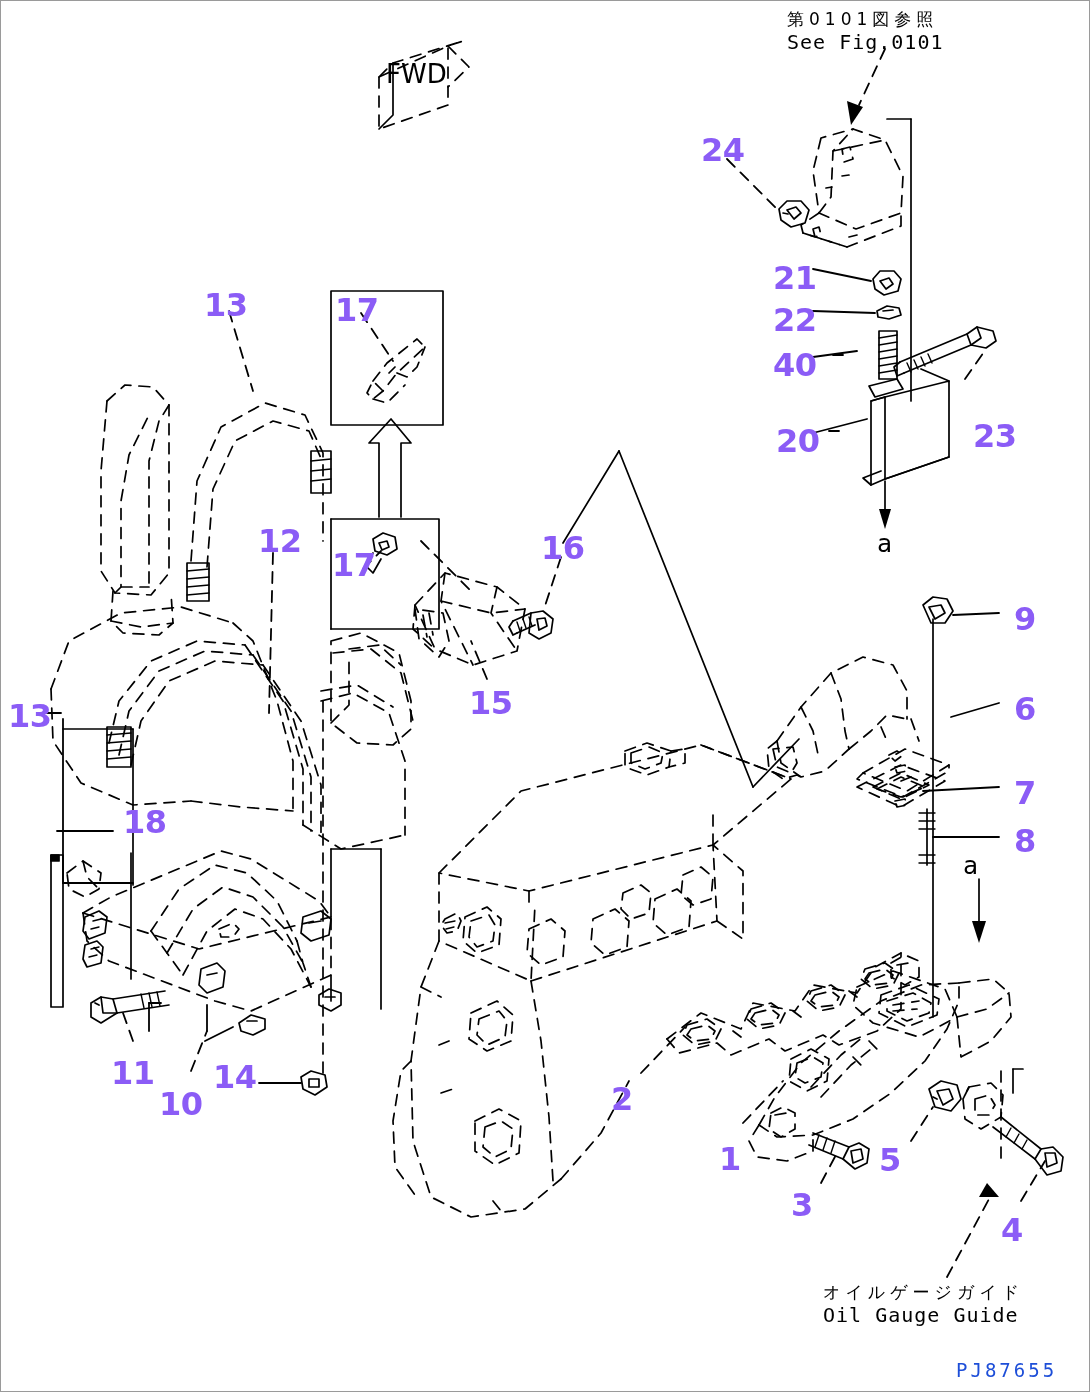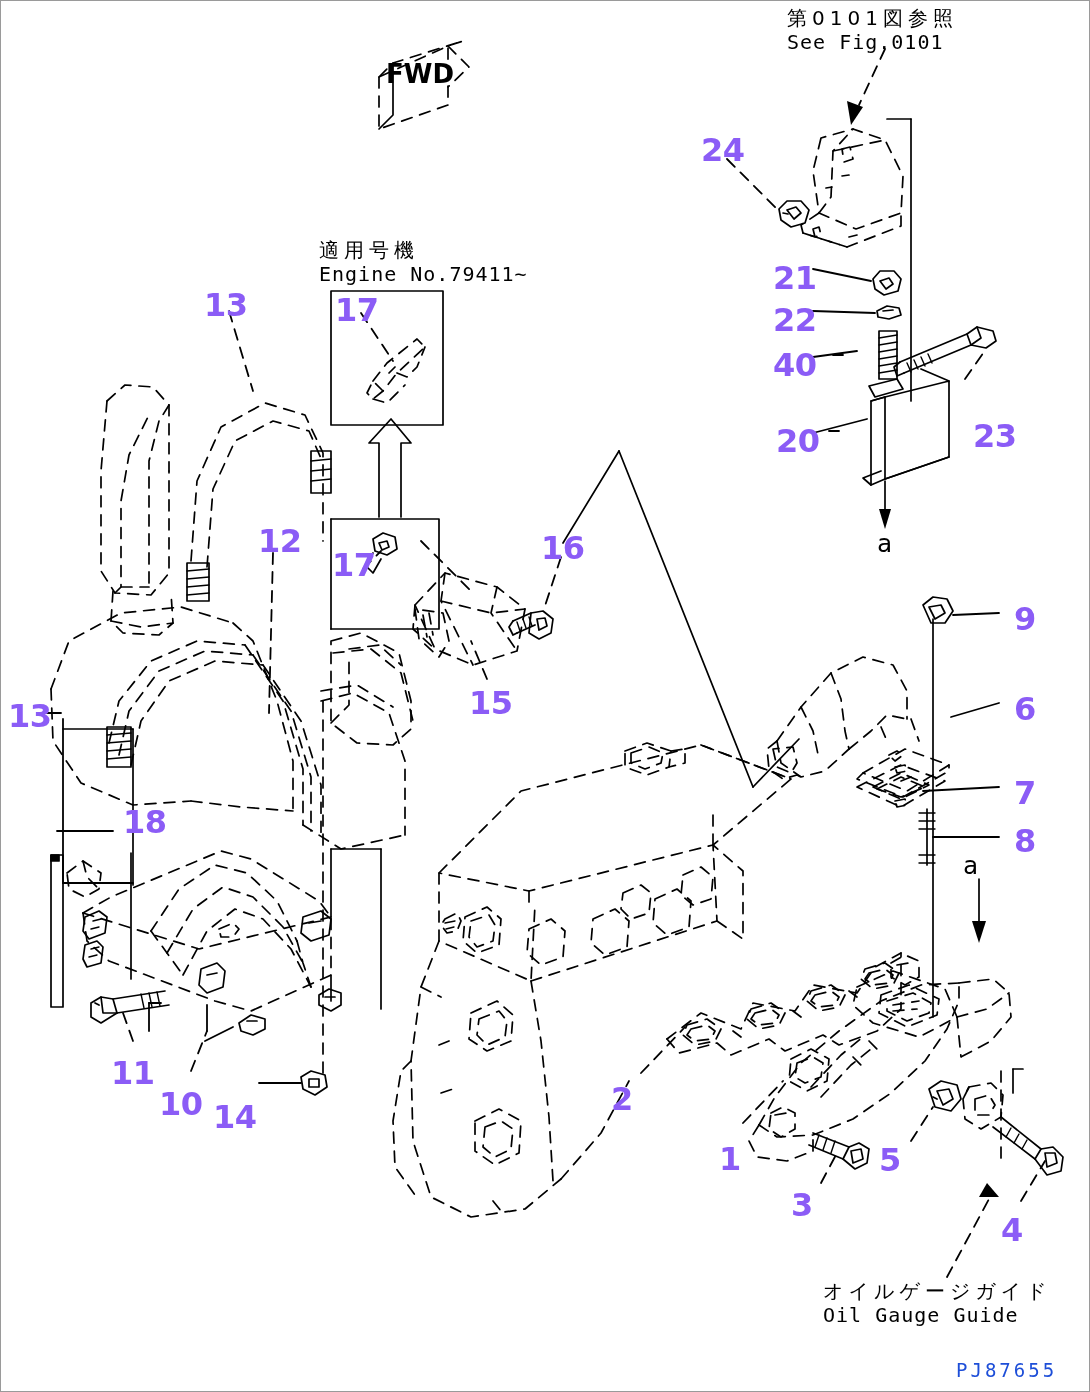--- a/index.html
+++ b/index.html
@@ -30,30 +30,30 @@
   }
   .lbl{
     position:absolute;
     color:#000000;
     font-family:"DejaVu Sans Mono", monospace;
     font-size:20px;
     line-height:1.22;
     white-space:nowrap;
     letter-spacing:1px;
   }
-  .lbl .jp{font-family:"DejaVu Sans", sans-serif;letter-spacing:5px;font-size:20px;}
+  .lbl .jp{font-family:"DejaVu Sans", sans-serif;letter-spacing:5px;font-size:17px;}
   .amark{
     position:absolute;color:#000;
     font-family:"DejaVu Sans Mono", monospace;
     font-size:25px;font-weight:normal;
   }
   .fwd{
     position:absolute;color:#000;
     font-family:"DejaVu Sans", sans-serif;
-    font-size:26px;font-weight:bold;
+    font-size:26px;font-weight:normal;
   }
   .pno{
     position:absolute;
     color:#1d4ed8;
     font-family:"DejaVu Sans Mono", monospace;
     font-size:19px;
     letter-spacing:3px;
   }
 </style>
 </head>
@@ -503,24 +503,20 @@
 
   </svg>
 
   <div class="fwd" style="left:385px;top:58px;">FWD</div>
 
   <div class="lbl" style="left:786px;top:5px;">
     <span class="jp">第0101図参照</span><br>
     <span>See Fig.0101</span>
   </div>
 
-  <div class="lbl" style="left:318px;top:237px;">
-    <span class="jp">適用号機</span><br>
-    <span>Engine No.79411~</span>
-  </div>
 
   <div class="lbl" style="left:822px;top:1278px;text-align:left;">
     <span class="jp">オイルゲージガイド</span><br>
     <span>Oil Gauge Guide</span>
   </div>
 
   <div class="amark" style="left:876px;top:528px;">a</div>
   <div class="amark" style="left:962px;top:850px;">a</div>
 
   <div class="pno" style="left:955px;top:1358px;">PJ87655</div>
@@ -532,21 +528,21 @@
   <div class="num" style="left:878px;top:1143px;">5</div>
   <div class="num" style="left:1013px;top:692px;">6</div>
   <div class="num" style="left:1013px;top:776px;">7</div>
   <div class="num" style="left:1013px;top:824px;">8</div>
   <div class="num" style="left:1013px;top:602px;">9</div>
   <div class="num" style="left:158px;top:1087px;">10</div>
   <div class="num" style="left:110px;top:1056px;">11</div>
   <div class="num" style="left:257px;top:524px;">12</div>
   <div class="num" style="left:203px;top:288px;">13</div>
   <div class="num" style="left:7px;top:699px;">13</div>
-  <div class="num" style="left:212px;top:1060px;margin-top:40px;">14</div>
+  <div class="num" style="left:212px;top:1060px;">14</div>
   <div class="num" style="left:468px;top:686px;">15</div>
   <div class="num" style="left:540px;top:531px;">16</div>
   <div class="num" style="left:334px;top:293px;">17</div>
   <div class="num" style="left:331px;top:548px;">17</div>
   <div class="num" style="left:122px;top:805px;">18</div>
   <div class="num" style="left:775px;top:424px;">20</div>
   <div class="num" style="left:772px;top:348px;">40</div>
   <div class="num" style="left:772px;top:261px;">21</div>
   <div class="num" style="left:772px;top:303px;">22</div>
   <div class="num" style="left:972px;top:387px;margin-top:32px;">23</div>

